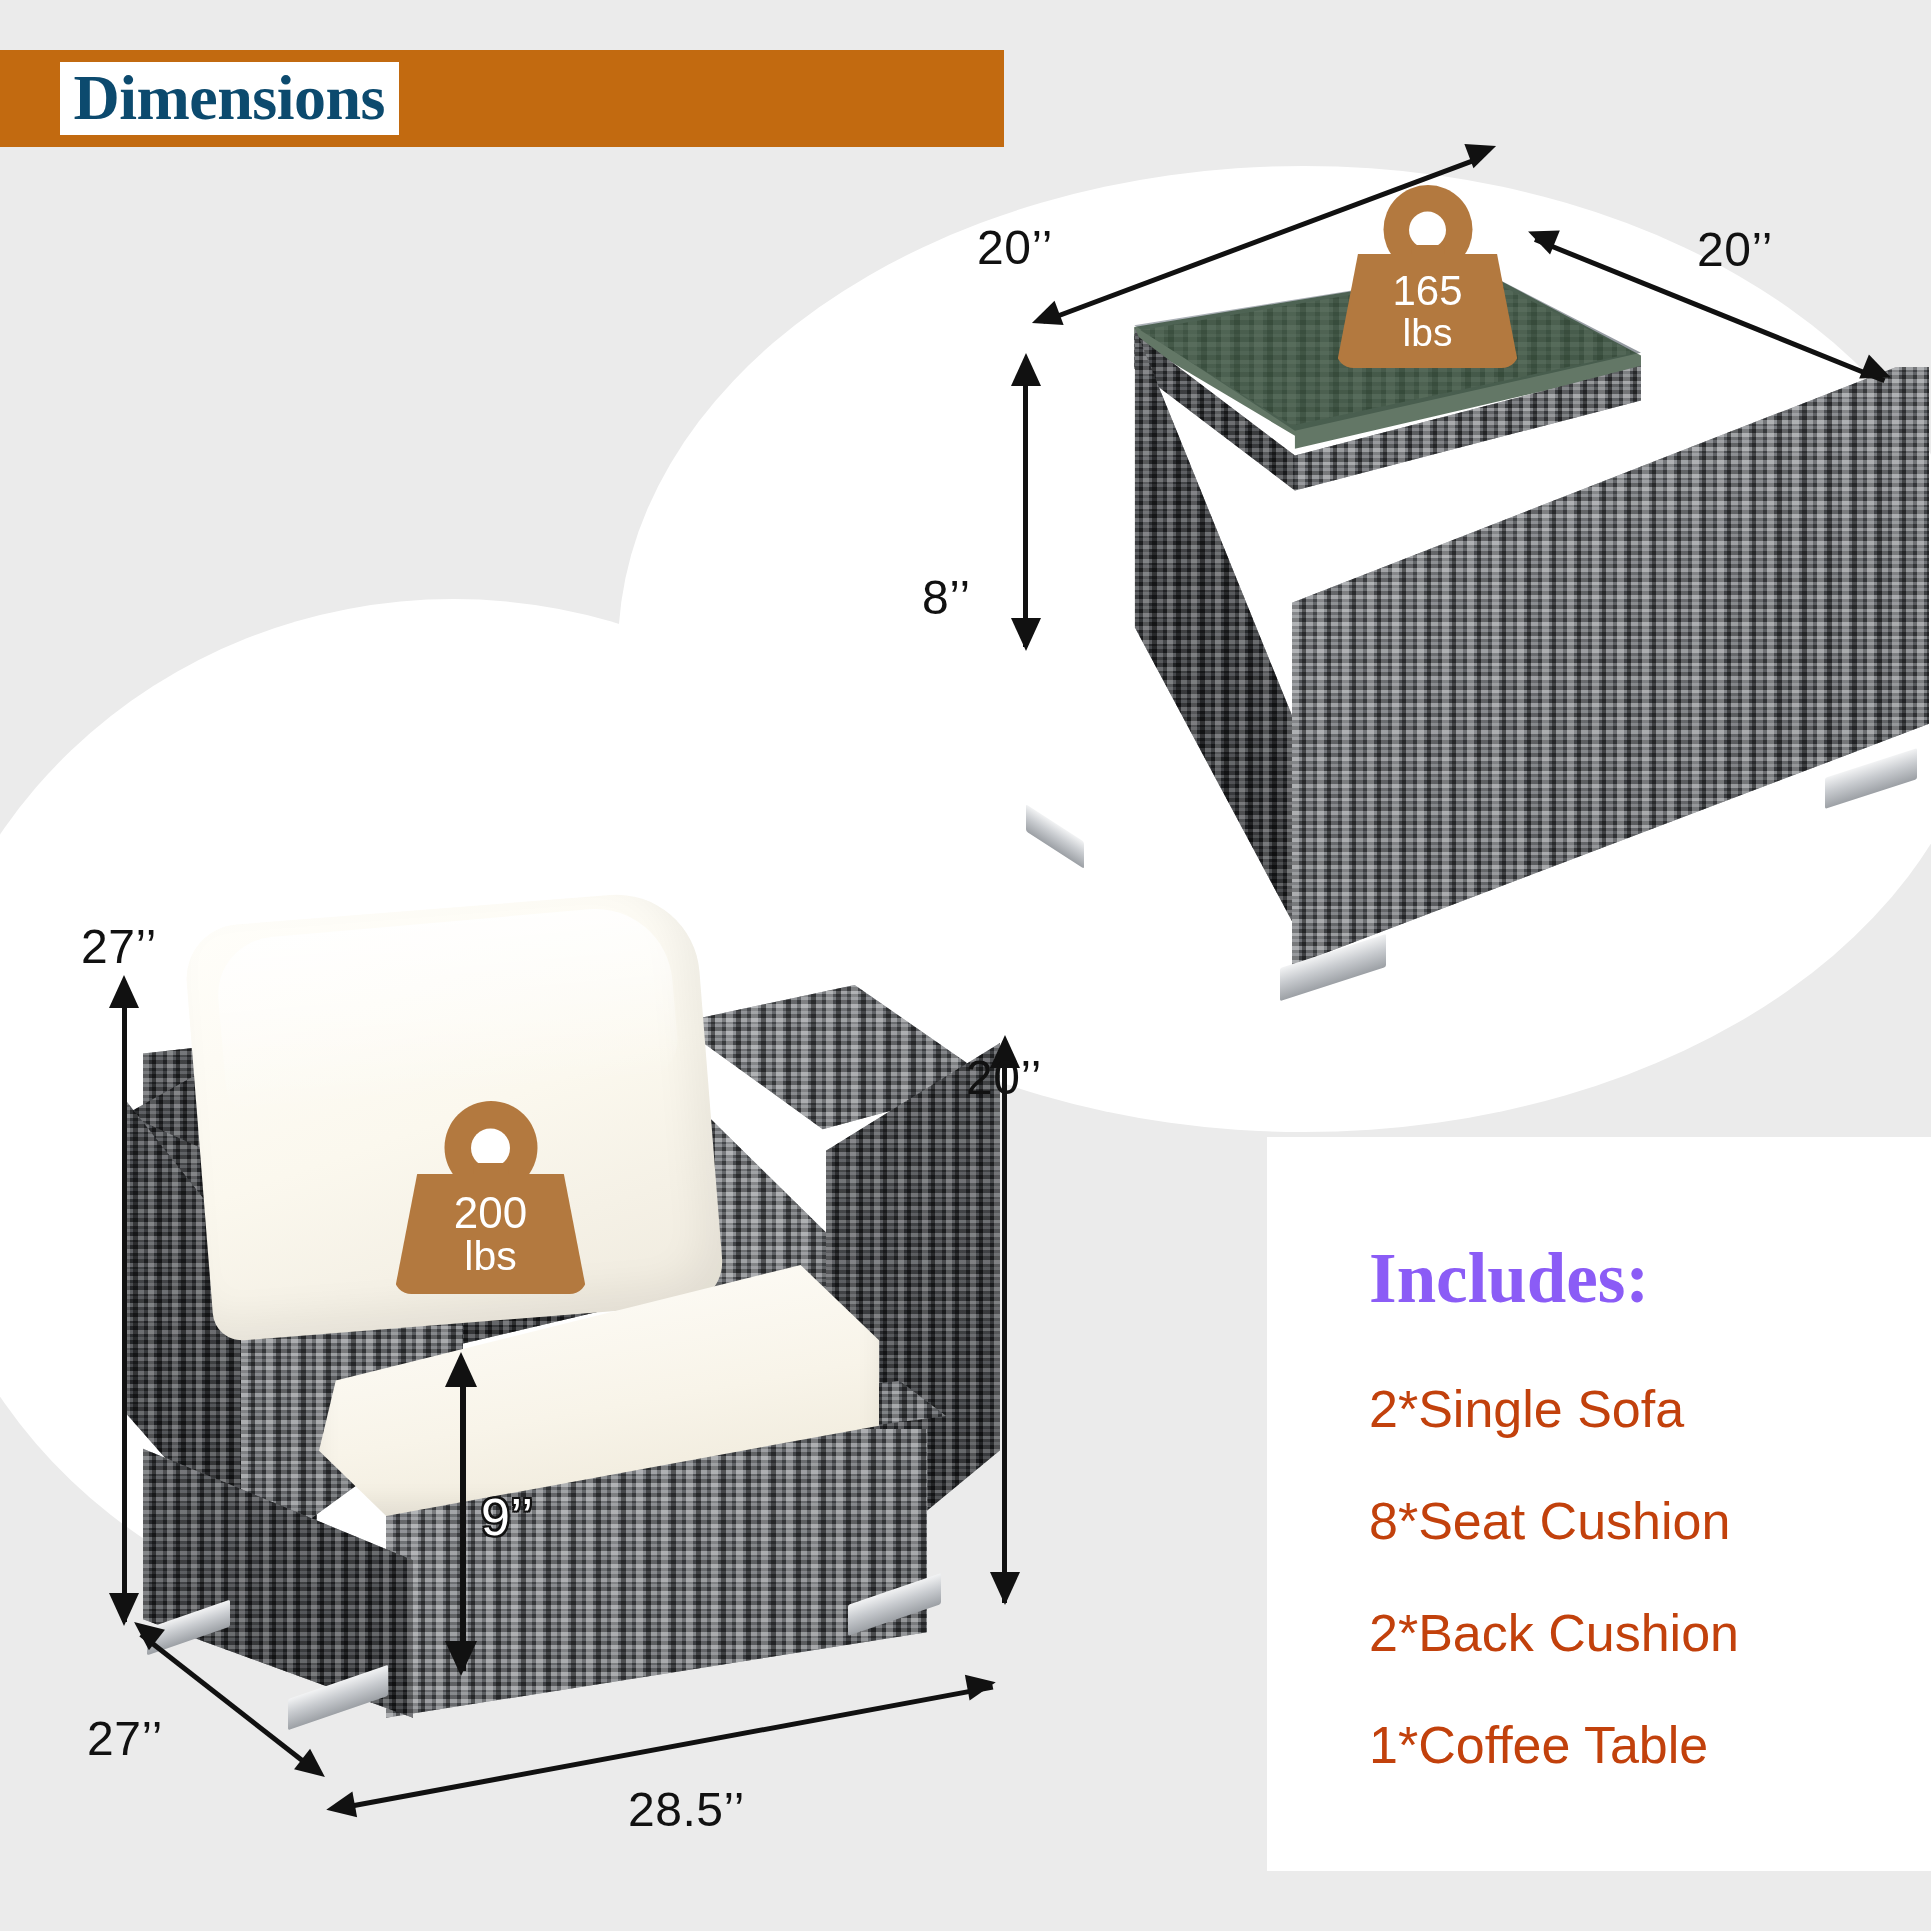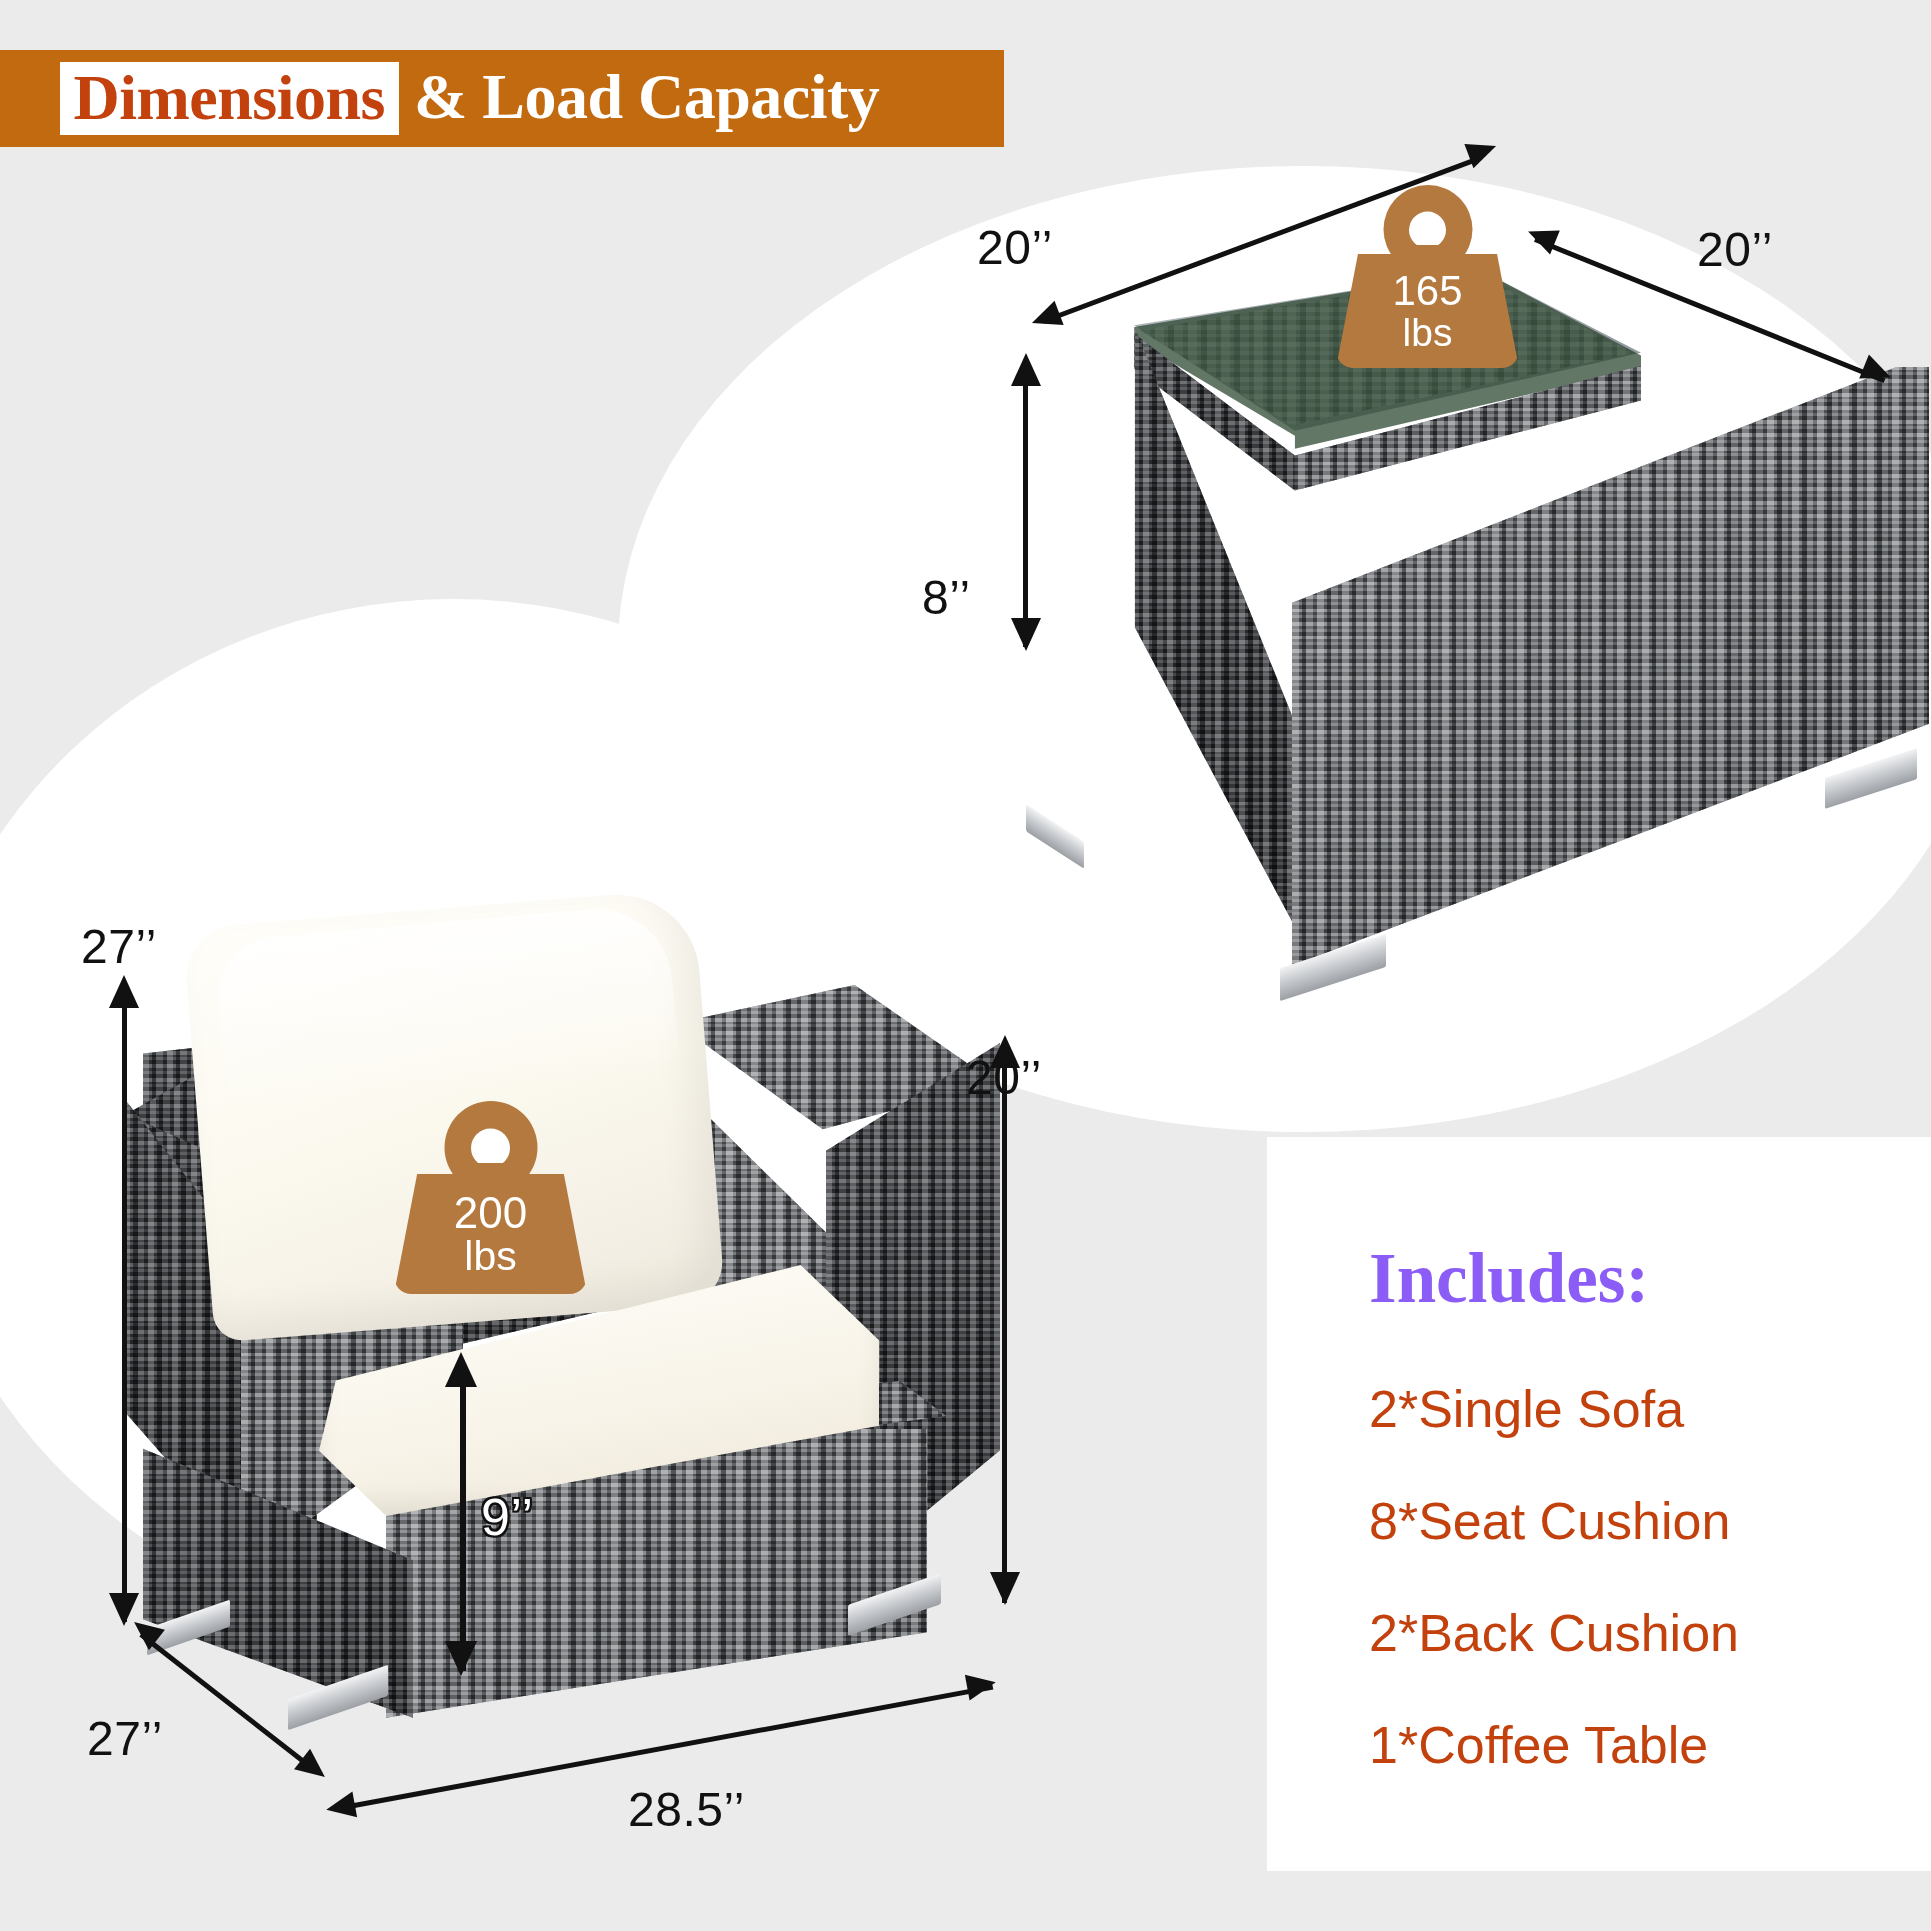--- a/index.html
+++ b/index.html
@@ -34,21 +34,21 @@
     line-height: 1;
   }
   .banner-txt {
     font-family: "Liberation Serif", serif;
     font-weight: bold;
     font-size: 64px;
     letter-spacing: -0.5px;
     line-height: 1;
     white-space: nowrap;
   }
-  #banner-hl .banner-txt { color: #c2410c; }
+  #banner-hl .banner-txt { color: #0c4a6e; }
   #banner-rest {
     color: #ffffff;
     margin-left: 15.4px;
     padding-bottom: 3.9px;
   }
 
   
   .blob { position: absolute; background: #ffffff; z-index: 5; }
   #blob-table {
     left: 618px; top: 166px;
@@ -227,21 +227,20 @@
 <div id="page" style="background: rgb(235, 235, 235);">
 
   <div class="blob" id="blob-table"></div>
   <div class="blob" id="blob-chair"></div>
   <div id="includes-box"></div>
 
   <div id="banner" style="background: rgb(194, 106, 16);">
     <span id="banner-hl">
       <span class="banner-txt">Dimensions</span>
     </span>
-    <span class="banner-txt" id="banner-rest">&amp; Load Capacity</span>
   </div>
 
   <div id="table-wrap">
 
     <div style="
       position:absolute; left:1023px; top:270px; width:618px; height:251px;
       clip-path: polygon(18% 22%, 74% 0%, 100% 33%, 44% 64%);
       background: linear-gradient(160deg,#b9bec4,#7d838a);
       border:0;"></div>
     <div class="rattan-top" style="

